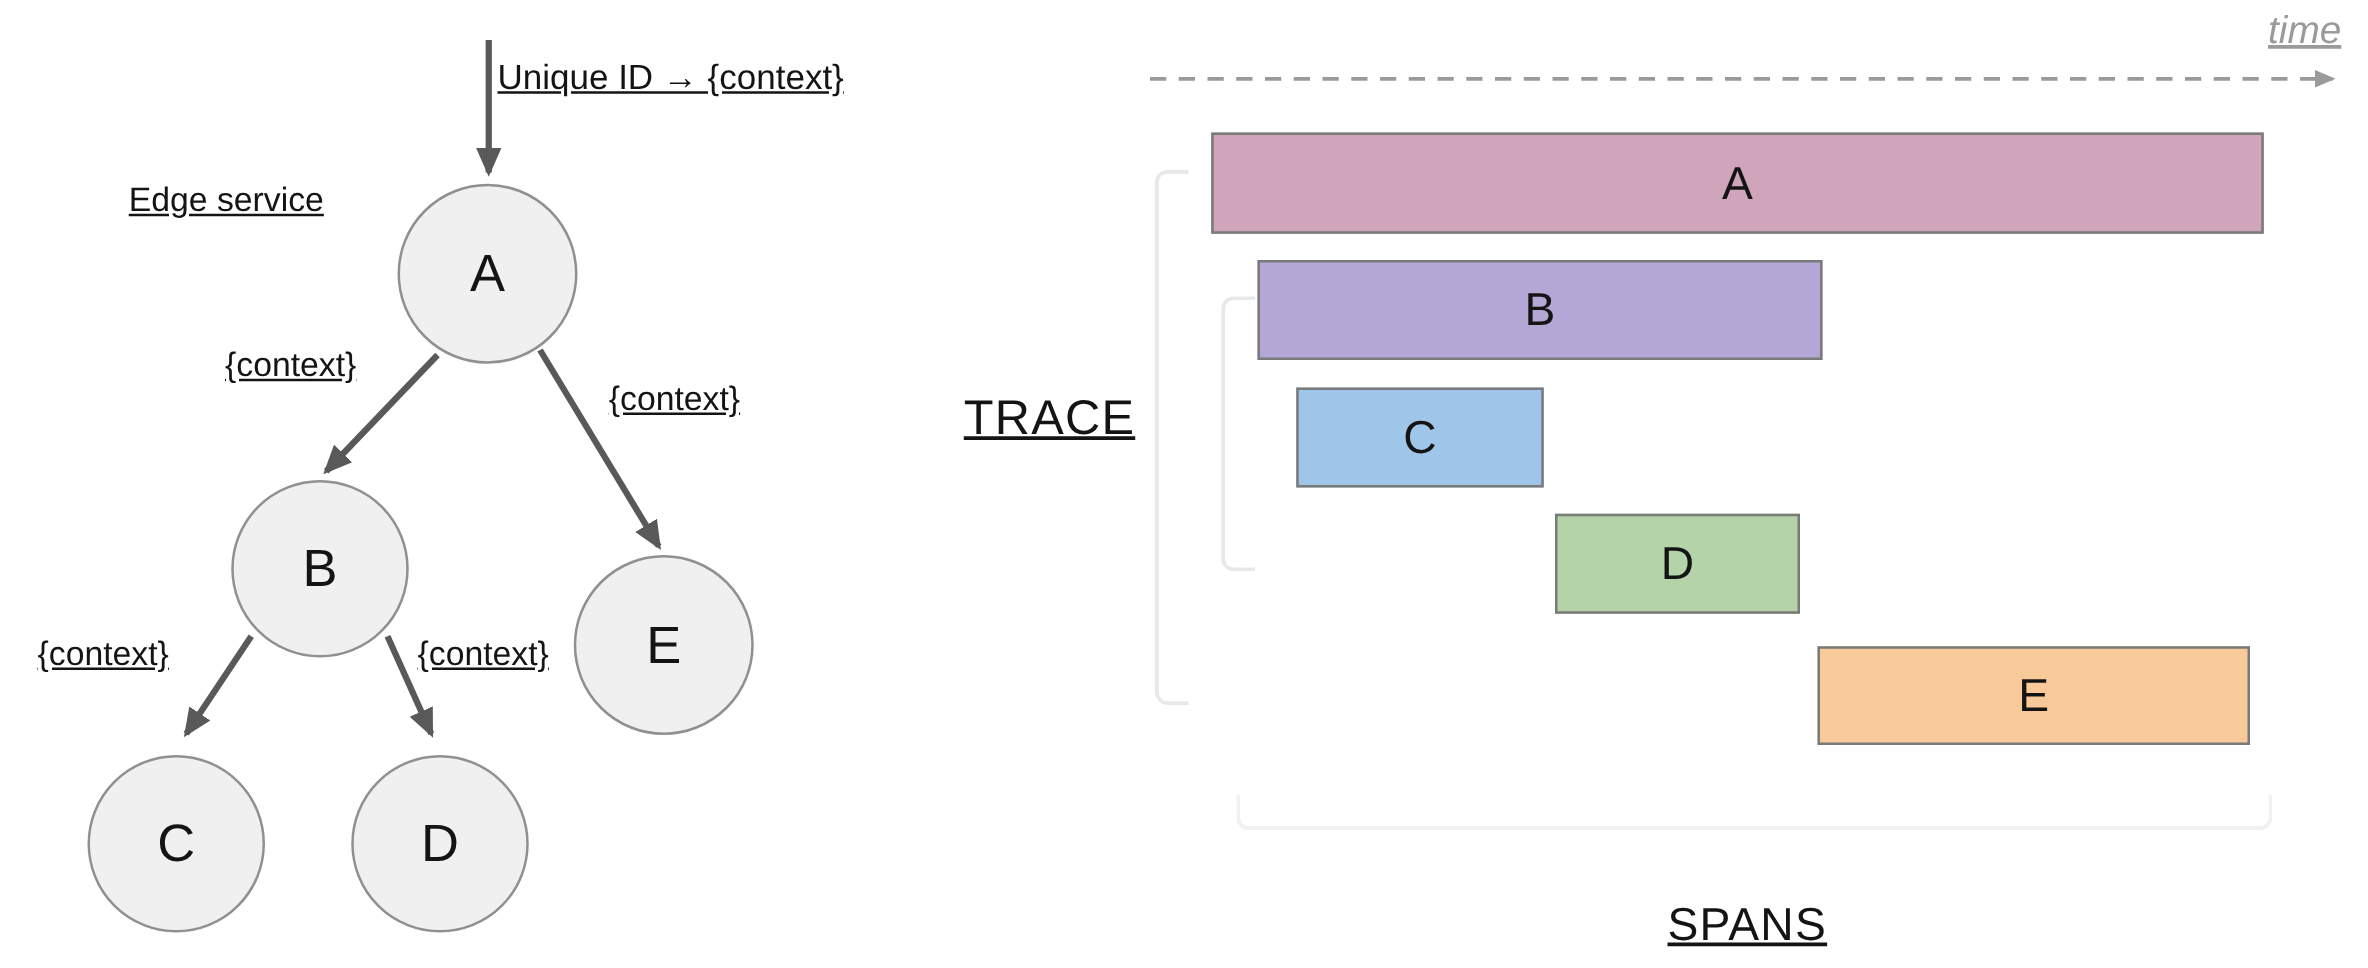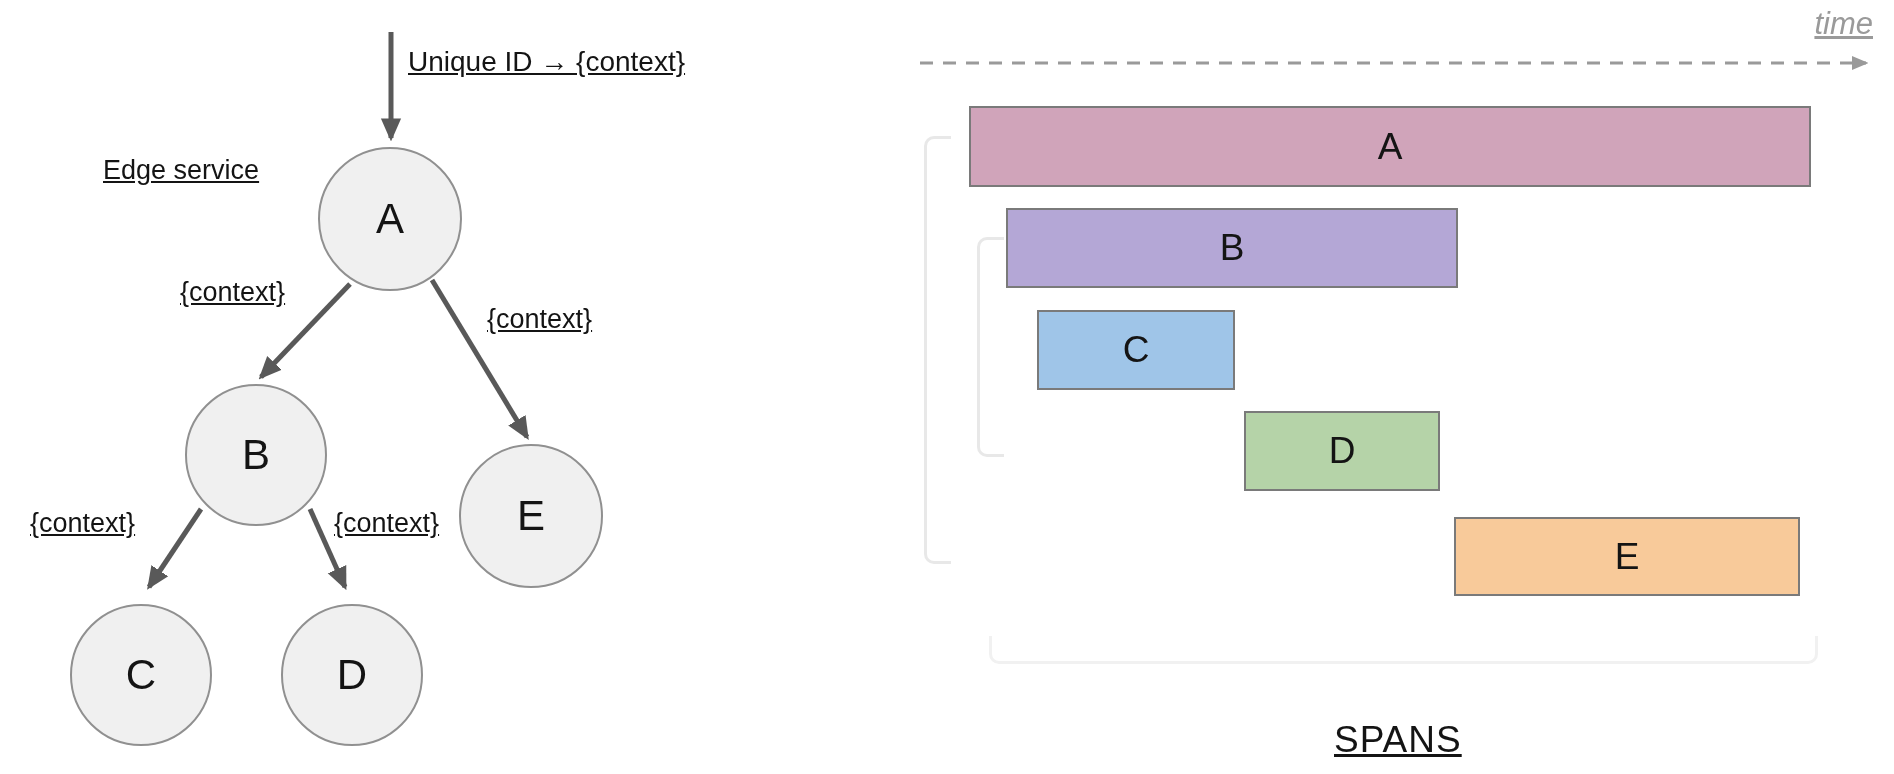--- a/index.html
+++ b/index.html
@@ -44,22 +44,22 @@
     font-size: 42px;
     box-sizing: border-box;
   }
   .node-a { left: 318px; top: 147px; width: 144px; height: 144px; }
   .node-b { left: 185px; top: 384px; width: 142px; height: 142px; }
   .node-c { left:  70px; top: 604px; width: 142px; height: 142px; }
   .node-d { left: 281px; top: 604px; width: 142px; height: 142px; }
   .node-e { left: 459px; top: 444px; width: 144px; height: 144px; }
 
   .lbl { position: absolute; white-space: nowrap; text-decoration: underline; }
-  .unique-id    { left: 408px; top:  46px; font-size: 28px; }
-  .edge-service { left: 103px; top: 155px; font-size: 27px; }
+  .unique-id    { left: 398px; top:  46px; font-size: 28px; }
+  .edge-service { left: 103px; top: 145px; font-size: 27px; }
   .ctx          { font-size: 27px; }
   .ctx-ab { left: 180px; top: 277px; }
   .ctx-ae { left: 487px; top: 304px; }
   .ctx-bc { left:  30px; top: 508px; }
   .ctx-bd { left: 334px; top: 508px; }
 
   .time-label {
     left: 1793px; top: 6px;
     width: 80px;
     font-size: 31px;
@@ -160,20 +160,21 @@
   <div class="lbl ctx ctx-ae">{context}</div>
   <div class="lbl ctx ctx-bc">{context}</div>
   <div class="lbl ctx ctx-bd">{context}</div>
 
   <div class="lbl time-label">time</div>
 
   <div class="bracket-left bracket-outer"></div>
   <div class="bracket-left bracket-inner"></div>
   <div class="bracket-bottom"></div>
 
+  <div class="lbl trace-label">TRACE</div>
   <div class="lbl spans-label">SPANS</div>
 
   <div class="span-bar bar-a" style="background-color: rgb(208, 164, 186);">
     <span>A</span>
   </div>
   <div class="span-bar bar-b" style="background-color: rgb(180, 167, 214);">
     <span>B</span>
   </div>
   <div class="span-bar bar-c" style="background-color: rgb(159, 197, 232);">
     <span>C</span>

